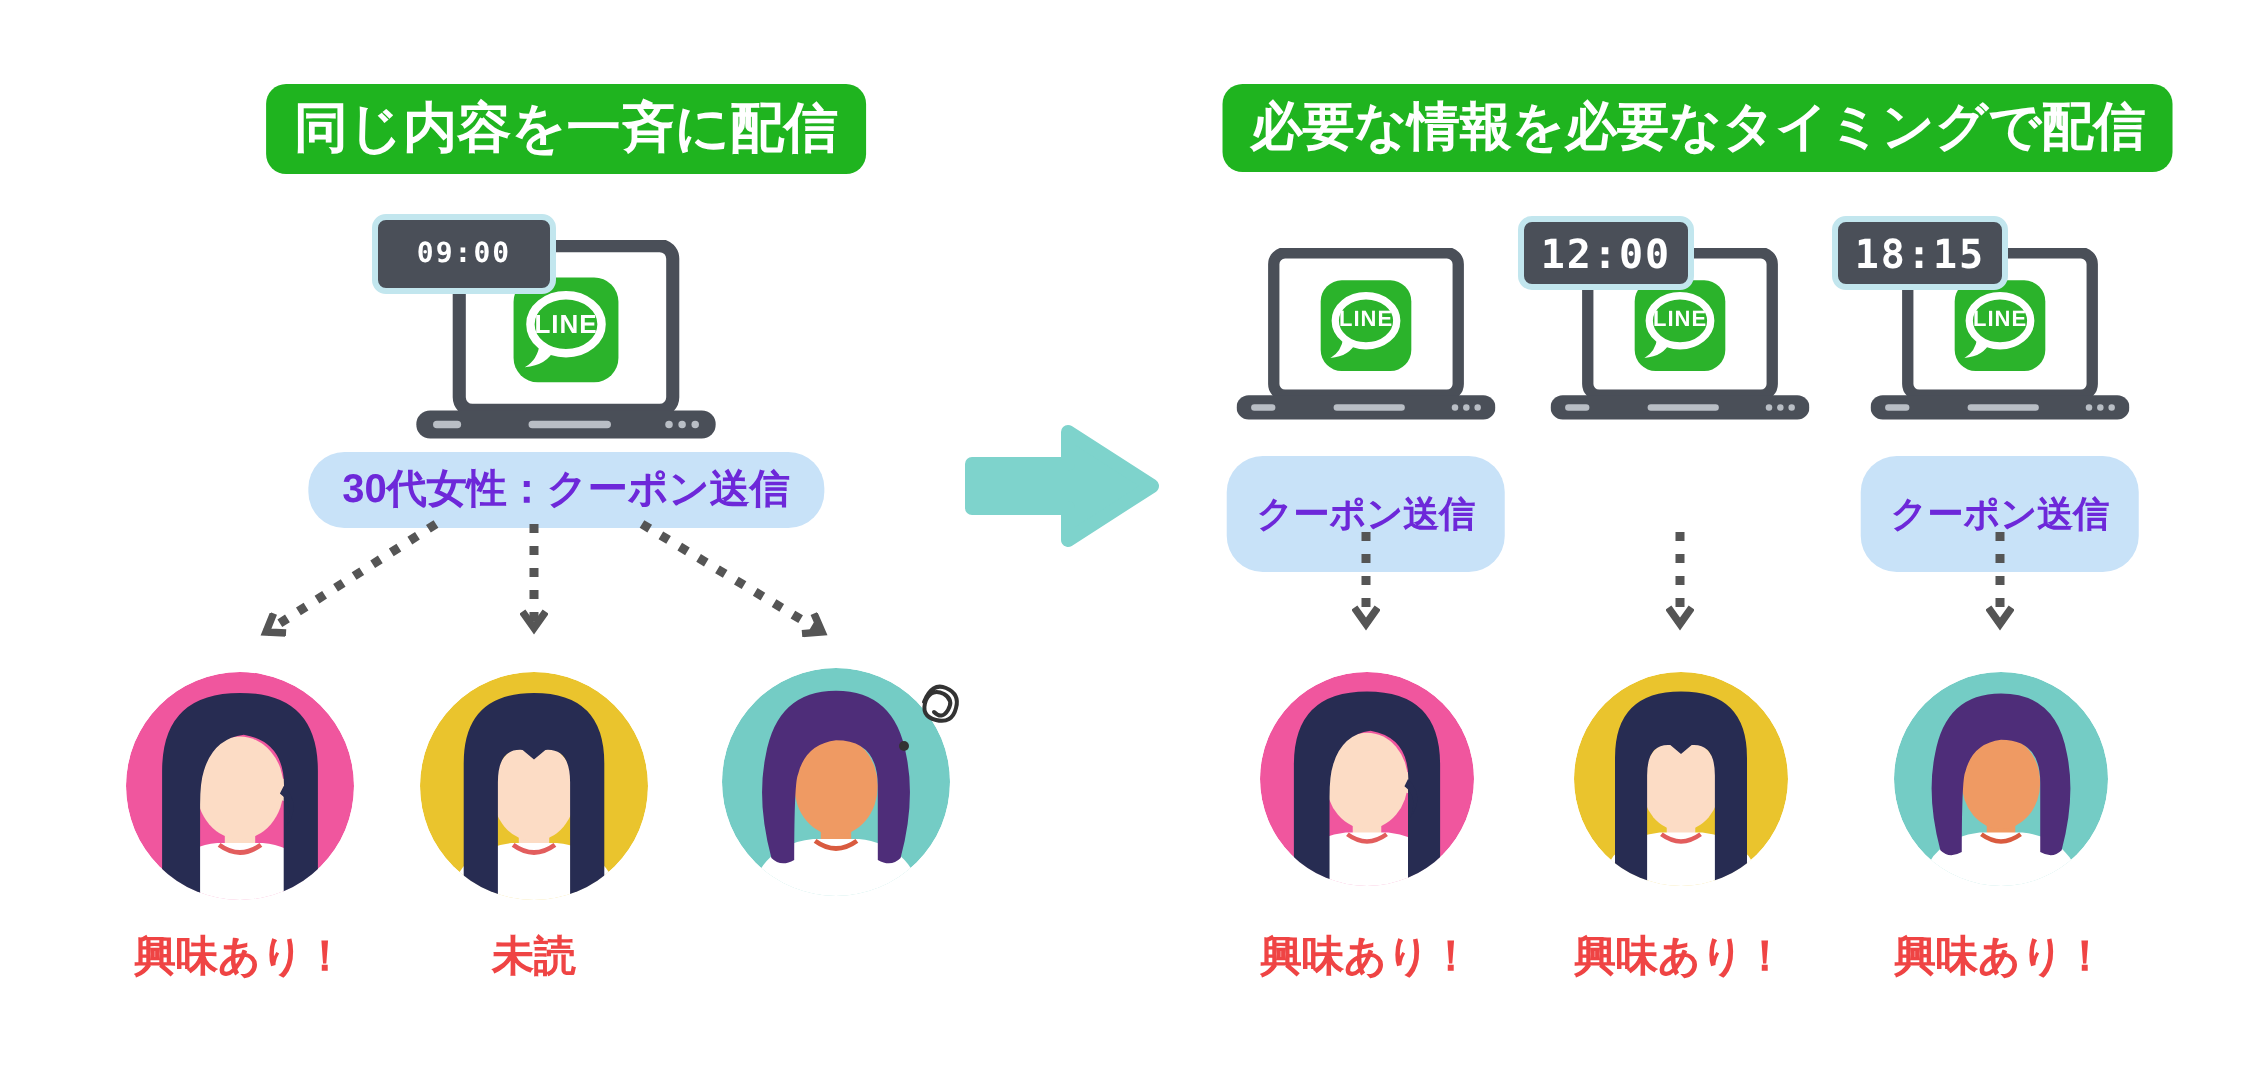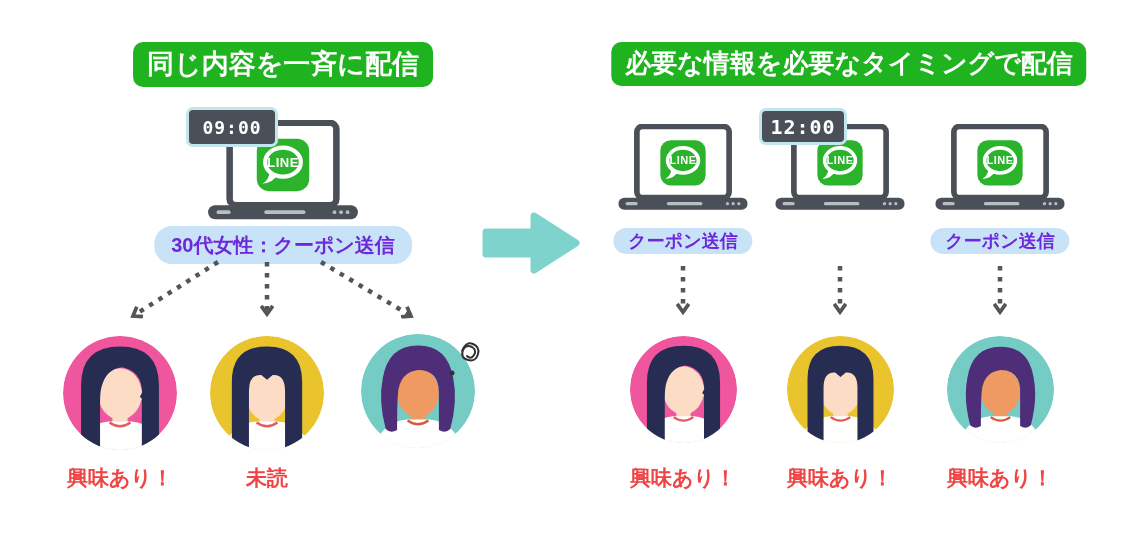--- a/index.html
+++ b/index.html
@@ -20,29 +20,29 @@
     position:absolute;left:50%;top:41%;transform:translate(-50%,-50%);
     color:#fff;font-weight:bold;letter-spacing:0.5px;
   }
   .laptop.big .line-label{font-size:13px;}
   .laptop.small .line-label{font-size:11px;}
   .clock{
     position:absolute;background:#4a4f58;border:3px solid #c2e6ee;border-radius:7px;
     color:#fff;font-family:"DejaVu Sans Mono","Liberation Mono",monospace;font-weight:bold;
     display:flex;align-items:center;justify-content:center;letter-spacing:1px;
   }
-  .clock.big{width:86px;height:34px;font-size:18px;}
+  .clock.big{width:86px;height:34px;font-size:14px;}
   .clock.small{width:82px;height:31px;font-size:20px;}
   .pill{
     position:absolute;transform:translateX(-50%);
     background:#c8e2f8;color:#6d28d9;font-weight:bold;white-space:nowrap;
     border-radius:18px;line-height:1;
   }
   .pill.left{font-size:20px;padding:9px 17px;}
-  .pill.right{font-size:18px;padding:4px 15px;}
+  .pill.right{font-size:18px;padding:20px 15px;}
   .avatar{position:absolute;display:block;}
   .reaction{
     position:absolute;transform:translateX(-50%);width:220px;text-align:center;
     color:#ef4444;font-weight:bold;font-size:21px;white-space:nowrap;
   }
   .abs{position:absolute;}
   .defs-holder{position:absolute;width:0;height:0;overflow:hidden;}
 </style>
 </head>
 <body>
@@ -174,20 +174,21 @@
     <span class="line-label">LINE</span>
   </div>
   <div class="clock small" style="left:759px;top:108px;">12:00</div>
 
   <div class="laptop small abs" style="left:935px;top:124px;width:130px;height:89px;">
     <svg class="frame" viewBox="0 0 160 110">
         <use href="#laptop-sym"></use>
       </svg>
     <span class="line-label">LINE</span>
   </div>
+  <div class="clock small" style="left:916px;top:108px;">18:15</div>
   <div class="pill right" style="left:1000px;top:228px;">クーポン送信</div>
 
   <svg class="abs" style="left:600px;top:262px;width:480px;height:62px;" viewBox="0 0 480 62">
     <defs>
       <marker id="ah-r" viewBox="0 0 12 12" refX="9" refY="6" markerWidth="14" markerHeight="14" orient="auto" markerUnits="userSpaceOnUse">
         <path d="M2,1 L9,6 L2,11" fill="none" stroke="#555" stroke-width="3.2"></path>
       </marker>
     </defs>
     <line x1="83" y1="4" x2="83" y2="50" stroke="#555" stroke-width="4.5" stroke-dasharray="4.5 6.5" marker-end="url(#ah-r)"></line>
     <line x1="240" y1="4" x2="240" y2="50" stroke="#555" stroke-width="4.5" stroke-dasharray="4.5 6.5" marker-end="url(#ah-r)"></line>

